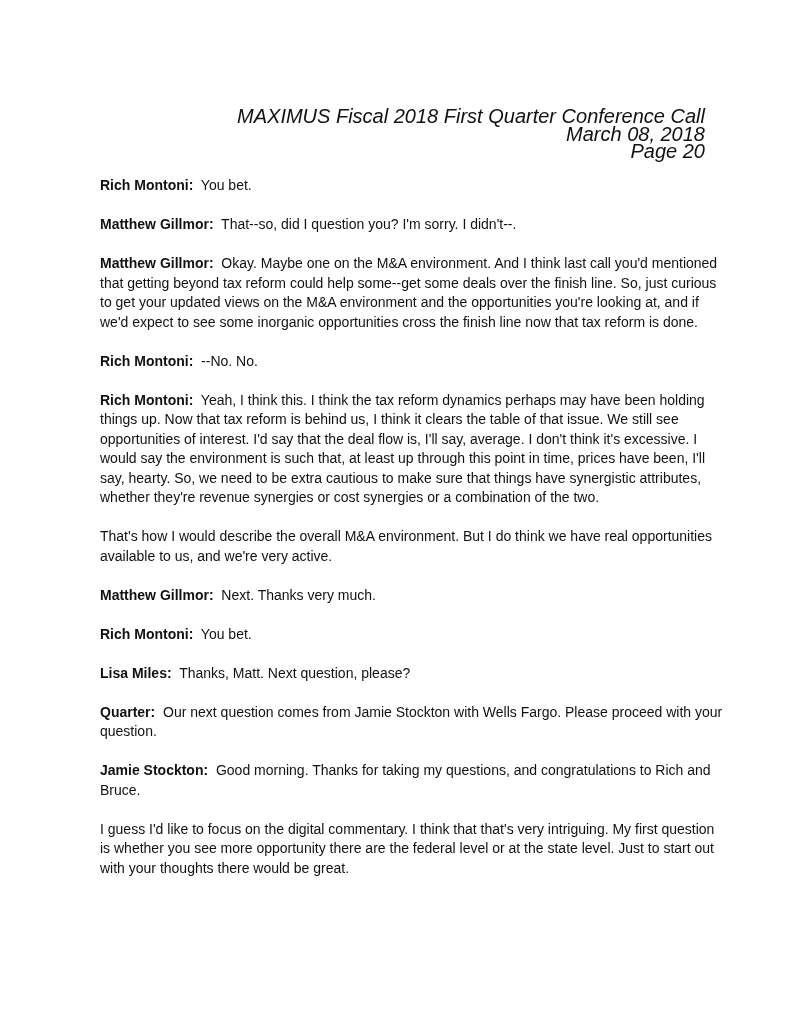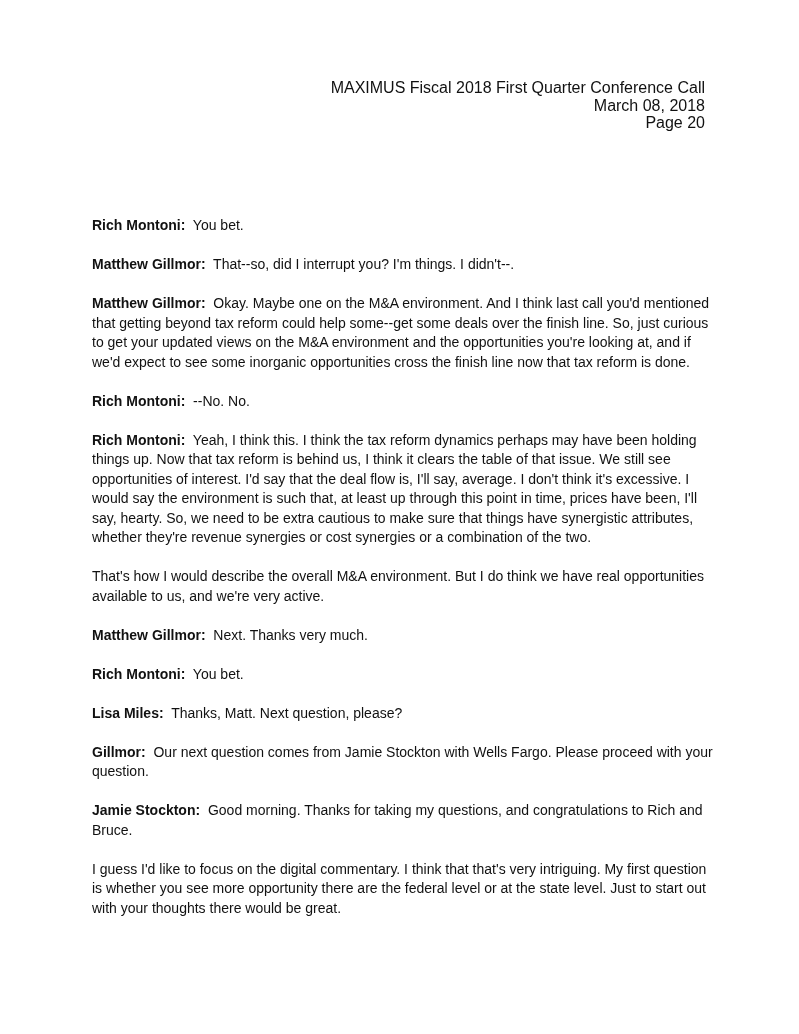--- a/index.html
+++ b/index.html
@@ -11,33 +11,33 @@
       width: 799px;
       height: 1034px;
       position: relative;
       overflow: hidden;
       font-family: "Liberation Sans", sans-serif;
       color: #111111;
     }
     .header {
       position: absolute;
       right: 94px;
-      top: 79px;
+      top: 108px;
       text-align: right;
-      font-size: 16px;
+      font-size: 20px;
       line-height: 17.5px;
+      font-style: italic;
     }
     .content {
       position: absolute;
-      left: 92px;
+      left: 100px;
       top: 176px;
       width: 625px;
       font-size: 14px;
       line-height: 19.5px;
-      margin-top: 40px;
     }
     .para {
       margin: 0 0 19.5px 0;
     }
     .speaker {
       font-weight: bold;
     }
   </style>
 </head>
 <body>
@@ -48,21 +48,21 @@
   <div>Page 20</div>
 </div>
 
 <div class="content">
   <p class="para">
     <span class="speaker">Rich Montoni:</span>&nbsp;
     <span>You bet.</span>
   </p>
   <p class="para">
     <span class="speaker">Matthew Gillmor:</span>&nbsp;
-    <span> That--so, did I interrupt you?  I'm things. I didn't--.</span>
+    <span> That--so, did I question you?  I'm sorry. I didn't--.</span>
   </p>
   <p class="para">
     <span class="speaker">Matthew Gillmor:</span>&nbsp;
     <span>Okay. Maybe one on the M&amp;A environment. And I think last call you'd mentioned that getting beyond tax reform could help some--get some deals over the finish line. So, just curious to get your updated views on the M&amp;A environment and the opportunities you're looking at, and if we'd expect to see some inorganic opportunities cross the finish line now that tax reform is done.</span>
   </p>
   <p class="para">
     <span class="speaker">Rich Montoni:</span>&nbsp;
     <span>--No. No.</span>
   </p>
   <p class="para">
@@ -78,21 +78,21 @@
   </p>
   <p class="para">
     <span class="speaker">Rich Montoni:</span>&nbsp;
     <span>You bet.</span>
   </p>
   <p class="para">
     <span class="speaker">Lisa Miles:</span>&nbsp;
     <span>Thanks, Matt. Next question, please?</span>
   </p>
   <p class="para">
-    <span class="speaker">Gillmor:</span>&nbsp;
+    <span class="speaker">Quarter:</span>&nbsp;
     <span>Our next question comes from Jamie Stockton with Wells Fargo. Please proceed with your question.</span>
   </p>
   <p class="para">
     <span class="speaker">Jamie Stockton:</span>&nbsp;
     <span>Good morning. Thanks for taking my questions, and congratulations to Rich and Bruce.</span>
   </p>
   <p class="para">
     <span>I guess I'd like to focus on the digital commentary. I think that that's very intriguing. My first question is whether you see more opportunity there are the federal level or at the state level. Just to start out with your thoughts there would be great.</span>
   </p>
 </div>

